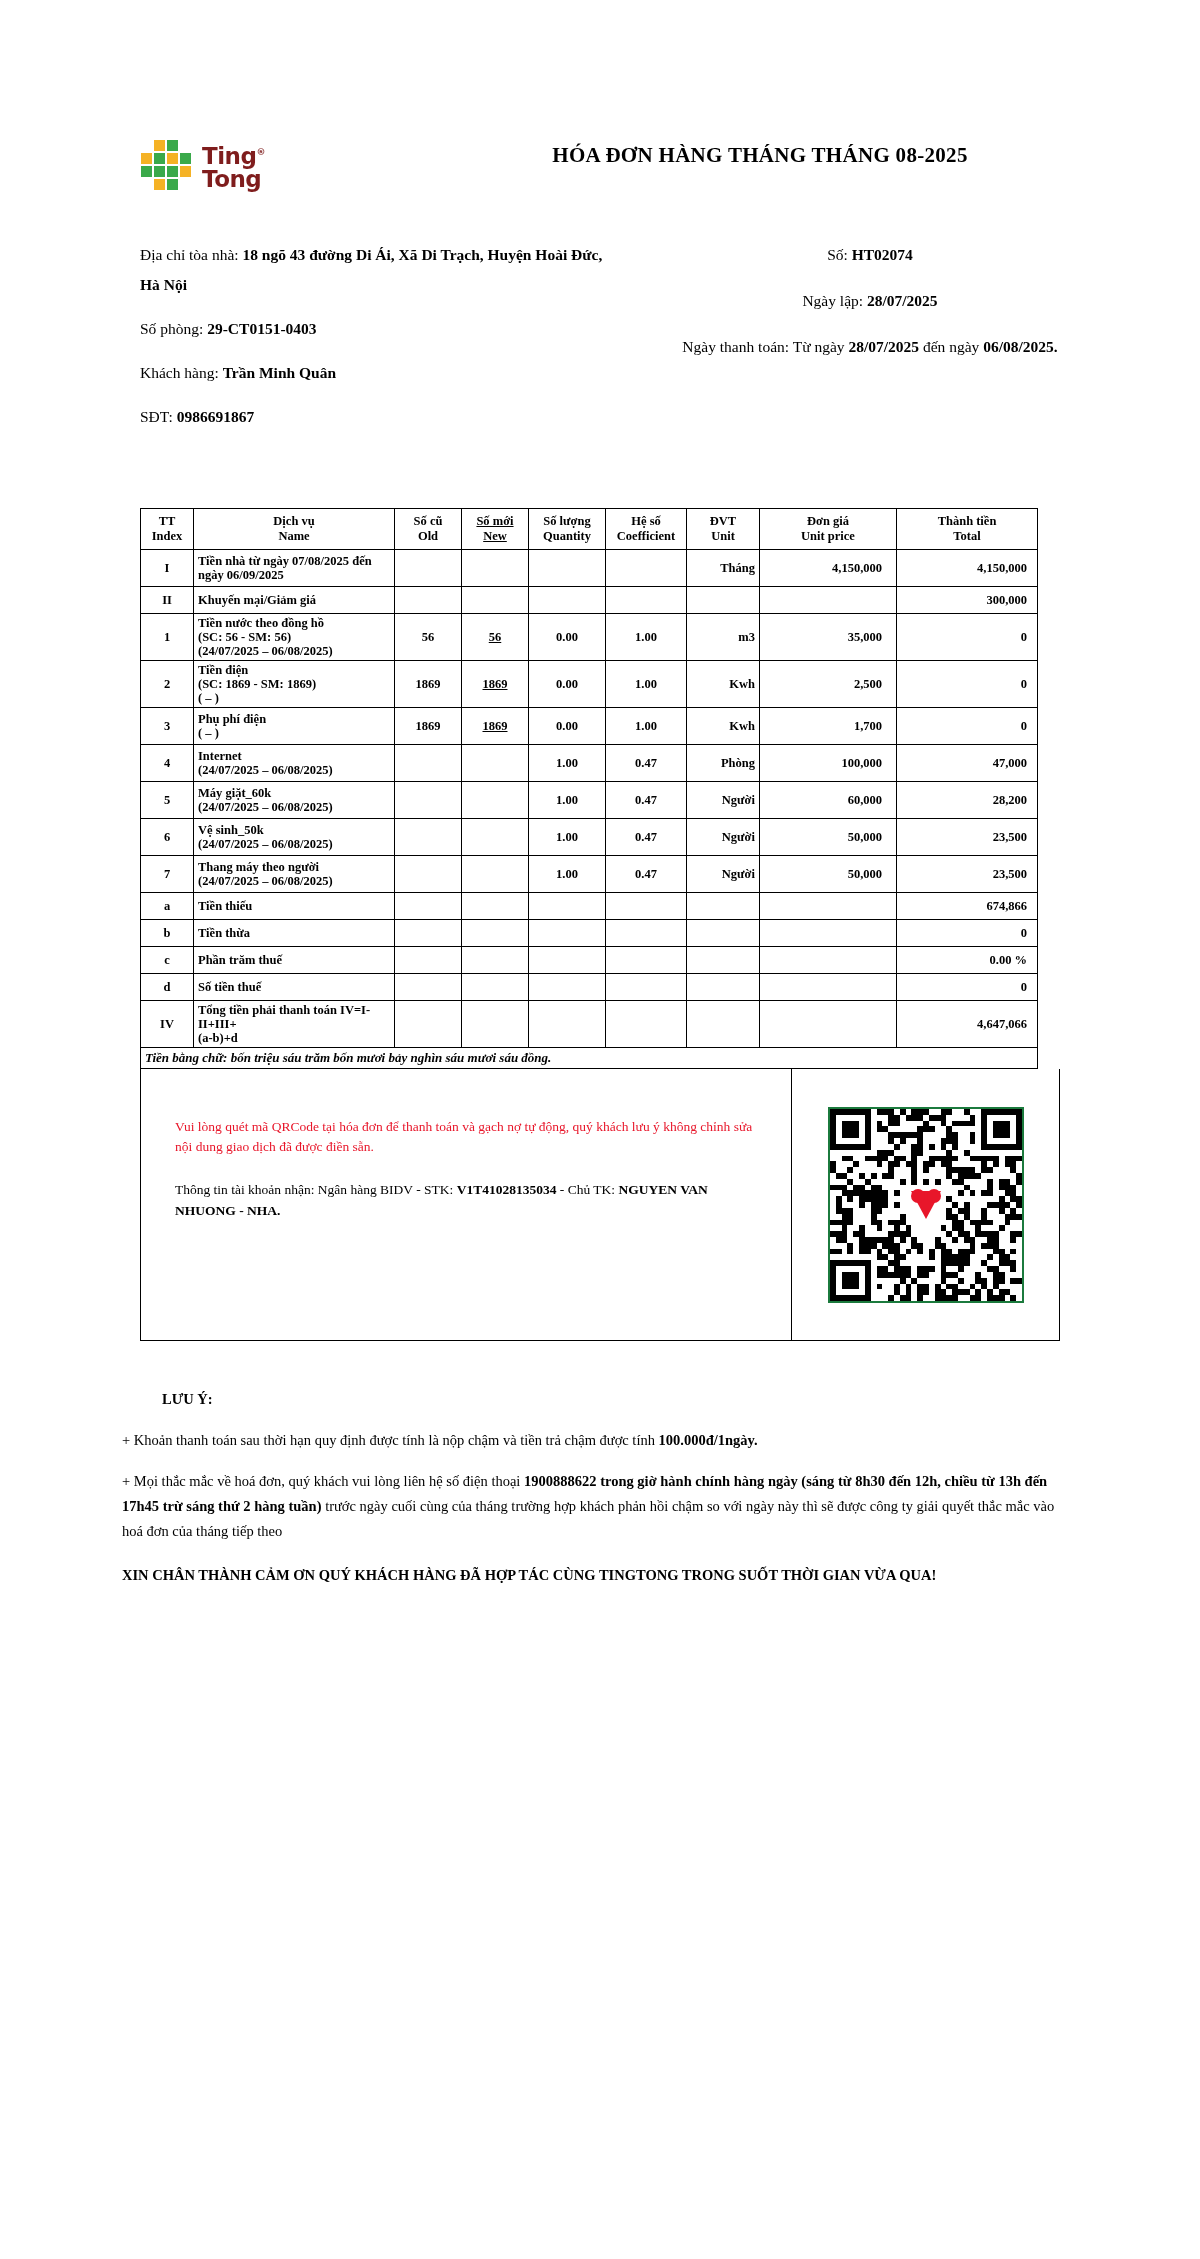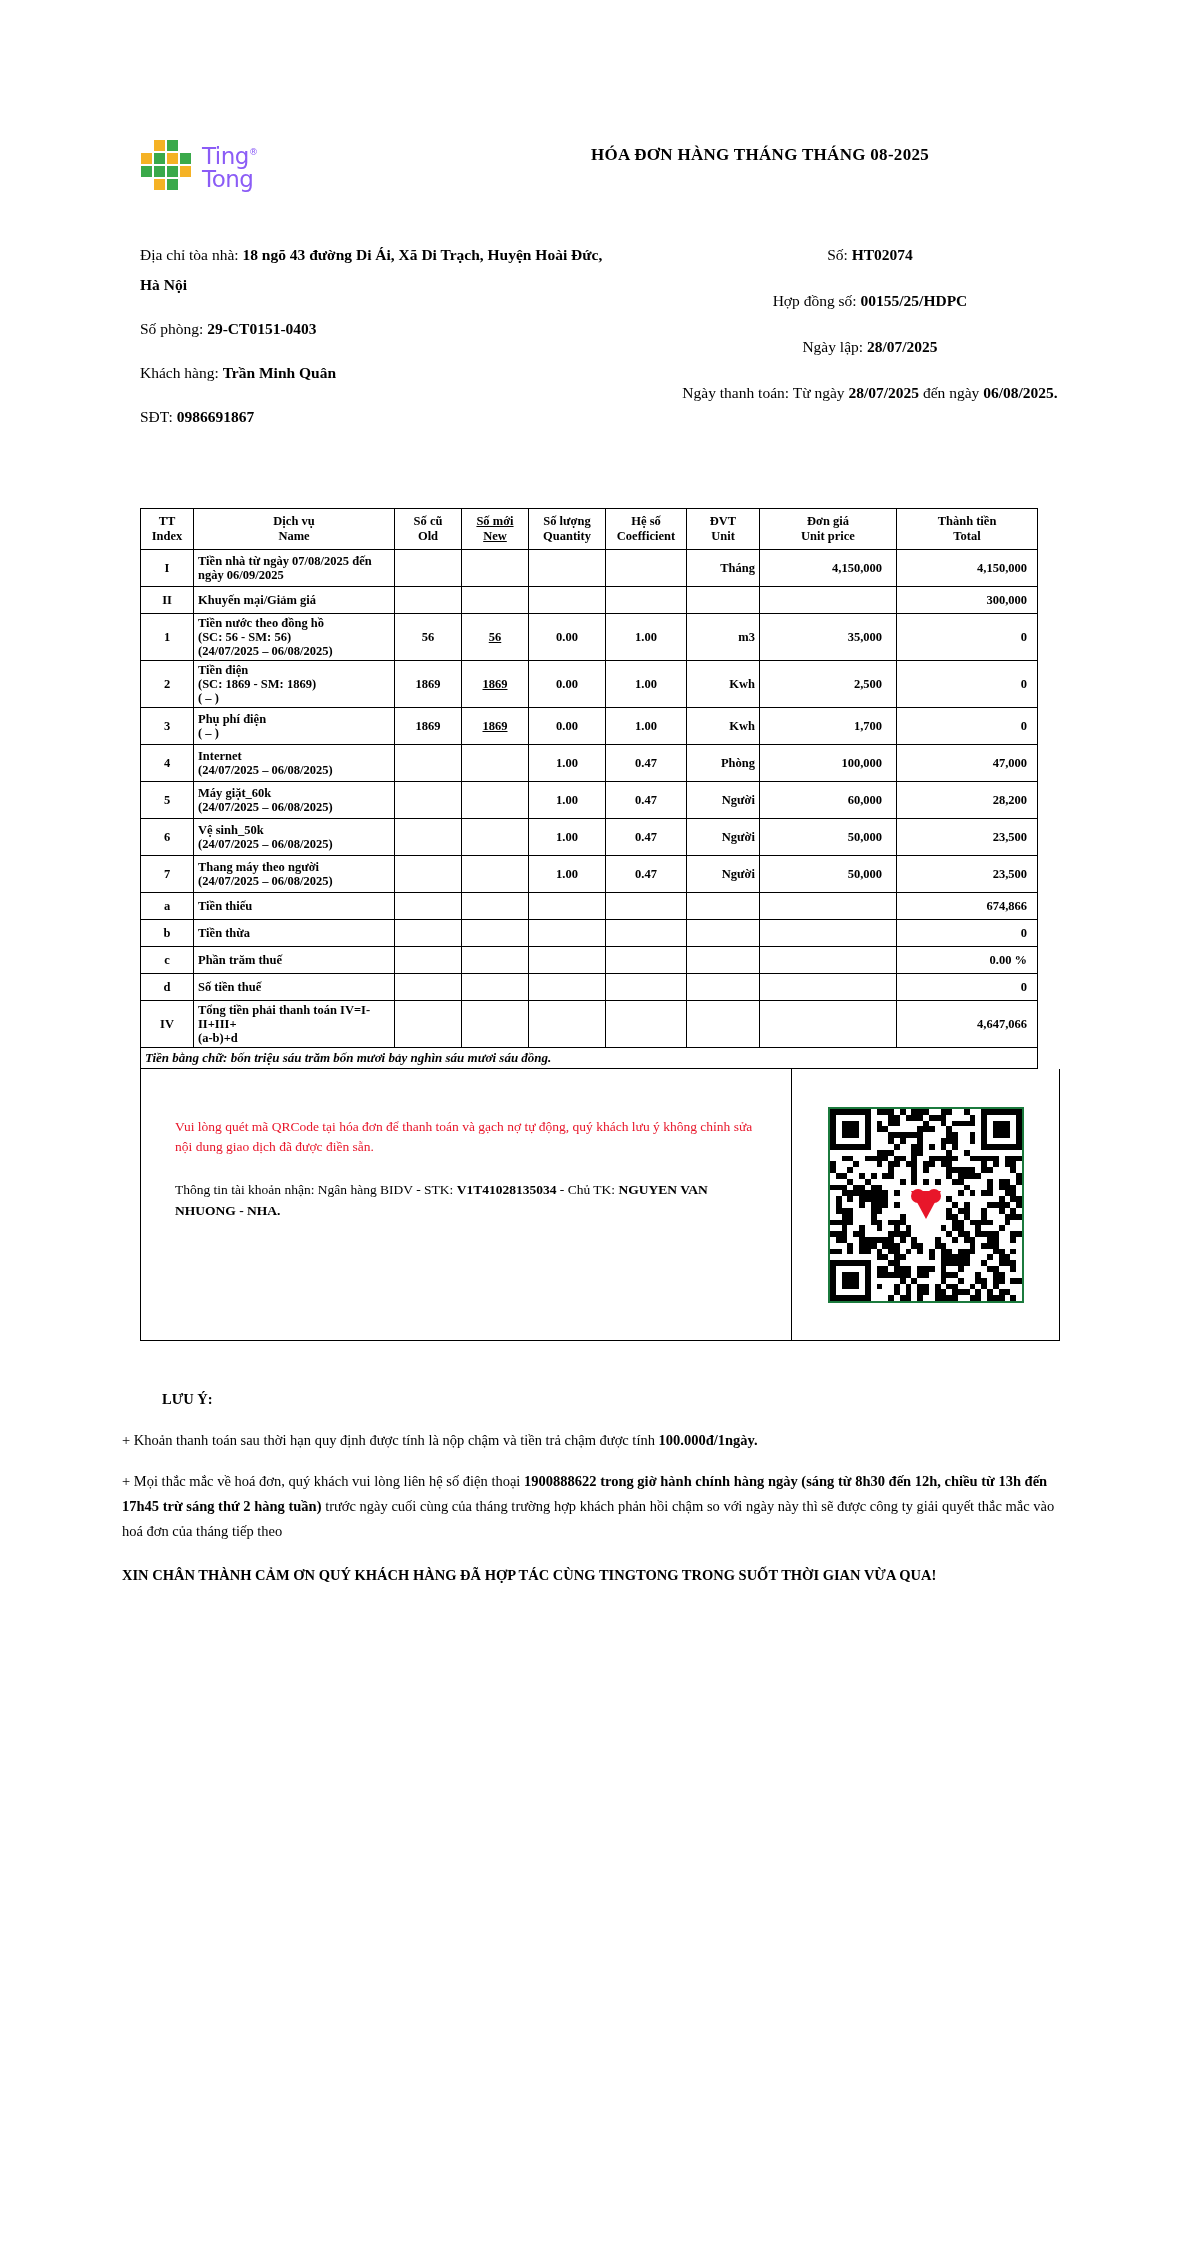--- a/index.html
+++ b/index.html
@@ -35,35 +35,35 @@
     gap: 10px;
   }
   .logo-mark {
     position: relative;
     width: 52px;
     height: 52px;
   }
   .sq { position: absolute; width: 11px; height: 11px; }
   .logo-text {
     font-family: "DejaVu Sans", sans-serif;
-    font-weight: normal;
+    font-weight: bold;
     font-size: 23px;
     line-height: 23px;
-    color: #8b5cf6;
+    color: #7f1d1d;
     letter-spacing: -0.5px;
   }
   .logo-text sup {
     font-size: 9px;
     vertical-align: super;
   }
   .doc-title {
     flex: 1;
     text-align: center;
     font-weight: bold;
-    font-size: 17px;
+    font-size: 21px;
     line-height: 30px;
     letter-spacing: 0.3px;
     padding-left: 60px;
     padding-right: 10px;
   }
 
   
   .meta {
     display: flex;
     padding: 48px 70px 0 140px;
@@ -230,24 +230,20 @@
       </div>
       <div class="meta-row">
         <span>SĐT:</span>
         <b>0986691867</b>
       </div>
     </div>
     <div class="meta-right">
       <div class="meta-row">
         <span>Số:</span>
         <b>HT02074</b>
-      </div>
-      <div class="meta-row">
-        <span>Hợp đồng số:</span>
-        <b>00155/25/HDPC</b>
       </div>
       <div class="meta-row">
         <span>Ngày lập:</span>
         <b>28/07/2025</b>
       </div>
       <div class="meta-row">
         <span>Ngày thanh toán: Từ ngày</span>
         <b>28/07/2025</b>
         <span>đến ngày</span>
         <b>06/08/2025.</b>

